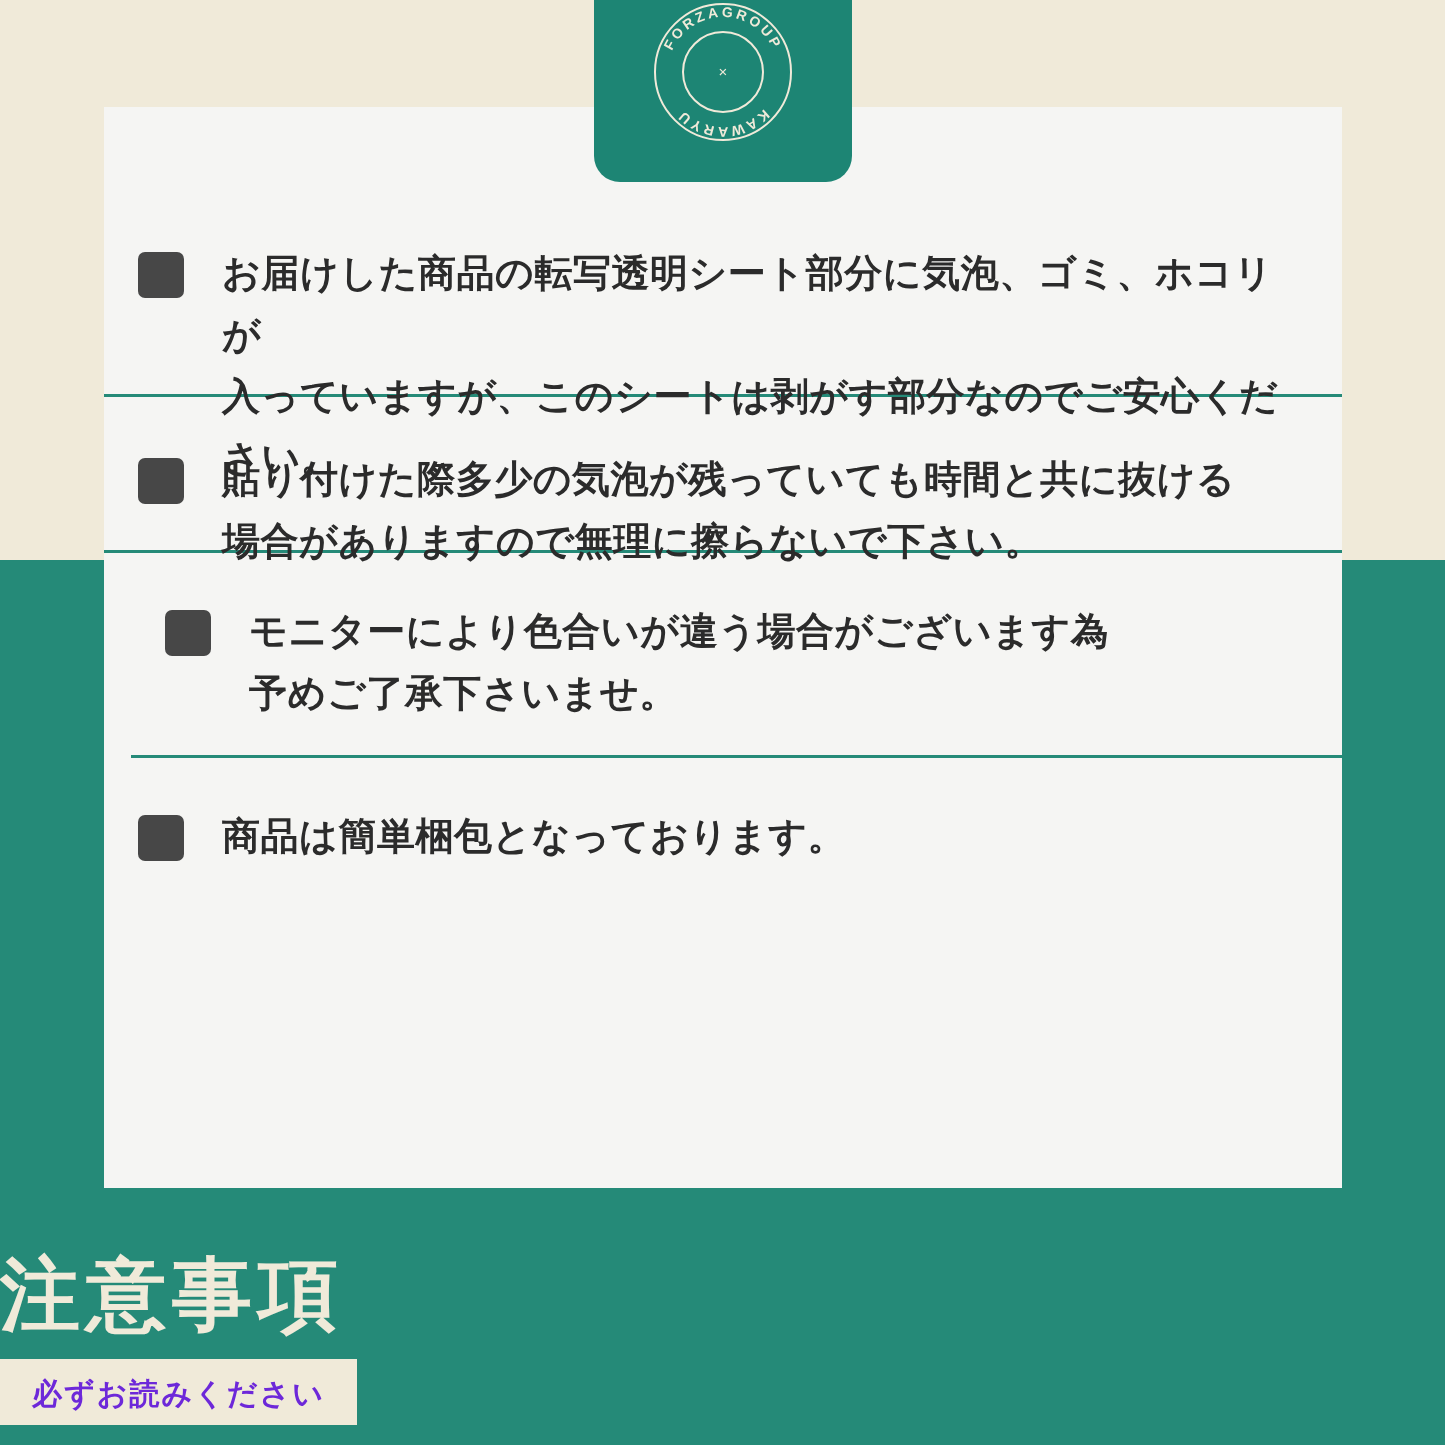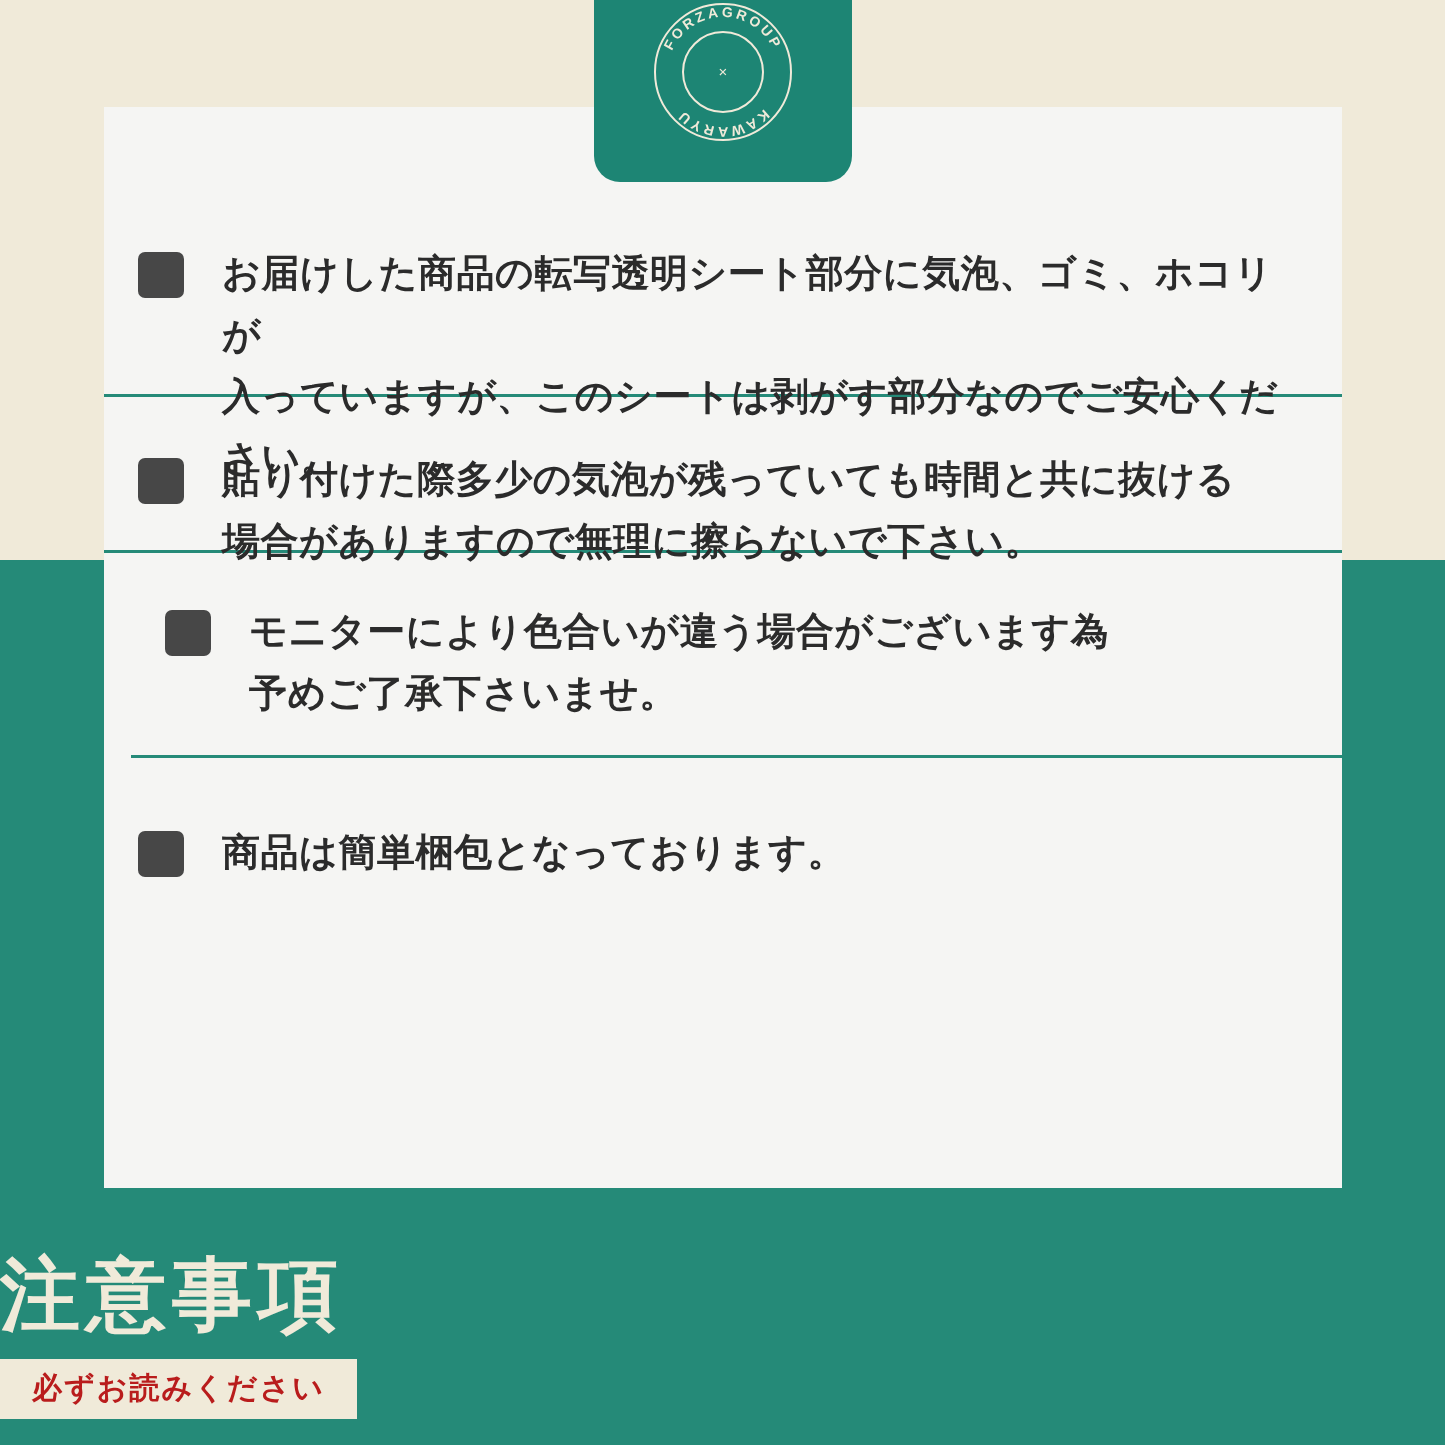--- a/index.html
+++ b/index.html
@@ -69,21 +69,21 @@
     align-items: flex-start;
     padding: 0 34px 0 34px;
     border-bottom: 3px solid #258a78;
   }
   .row:last-child { border-bottom: none; }
 
   .row-1 { height: 290px; padding-top: 136px; }
   .row-2 { height: 156px; padding-top: 52px; }
   .row-3 { height: 205px; padding-top: 48px; margin-left: 27px; }
   .row-4 { height: 215px; padding-top: 48px; }
-  .row-5 { height: 159px; padding-top: 48px; margin-top: 16px; }
+  .row-5 { height: 159px; padding-top: 48px; }
 
   .bullet {
     flex: 0 0 auto;
     width: 46px;
     height: 46px;
     background: #474747;
     border-radius: 7px;
     margin-right: 38px;
     margin-top: 9px;
   }
@@ -111,23 +111,23 @@
     margin-top: 32px;
     font-size: 80px;
     font-weight: 700;
     color: #f0ead9;
     letter-spacing: 6px;
     line-height: 1.05;
   }
   .footer-badge {
     display: inline-block;
     margin-top: 22px;
-    padding: 14px 32px 16px;
+    padding: 20px 32px 16px;
     background: #f0ead9;
-    color: #b91c1c;
+    color: #6d28d9;
     font-size: 30px;
     font-weight: 700;
     letter-spacing: 2px;
     line-height: 1;
   }
 </style>
 </head>
 <body>
 
 <div class="poster">

